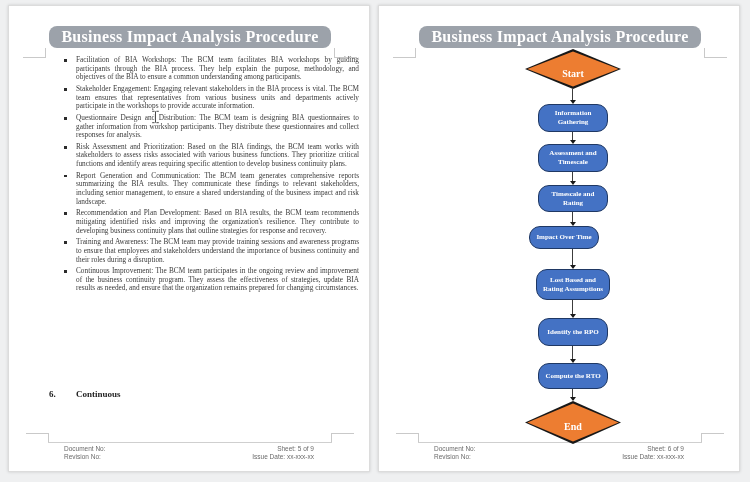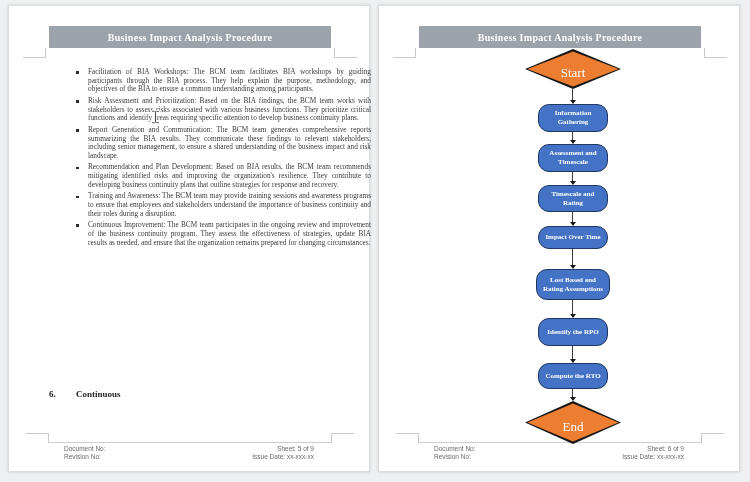--- a/index.html
+++ b/index.html
@@ -11,33 +11,34 @@
   .page{
     position:absolute; top:5px; width:362px; height:467px;
     background:#ffffff; border:1px solid #dcdcdc;
     box-shadow:0 0 3px rgba(0,0,0,0.15); box-sizing:border-box;
   }
   .page-left{left:8px;}
   .page-right{left:378px;}
 
   .header-bar{
     position:absolute; left:40px; top:20px; width:282px; height:22px;
-    background:#9CA2AA; color:#ffffff; font-weight:bold; font-size:10px;
+    background:#9CA2AA; color:#ffffff; font-weight:bold; font-size:16px;
     display:flex; align-items:center; justify-content:center;
     letter-spacing:0.3px;
+    border-radius:8px;
   }
 
   .mark{position:absolute; background:#c9c9c9;}
   .mk-v{width:1px; height:10px;}
   .mk-h{width:22px; height:1px;}
 
   
   .bullets{
     position:absolute; left:54px; top:50px; width:296px;
-    margin:12px; padding:0; list-style:none;
+    margin:0; padding:0; list-style:none;
     font-size:7.3px; line-height:8.7px; color:#3a3a3a;
     text-align:justify;
   }
   .bullets li{position:relative; padding-left:13px; margin-bottom:2.8px;}
   .bullets li::before{
     content:""; position:absolute; left:1px; top:3.2px;
     width:2.6px; height:2.6px; background:#2b2b2b;
   }
 
   .section-heading{
@@ -67,21 +68,21 @@
   .diamond .d-outer{
     position:absolute; inset:0; background:#181818;
     clip-path:polygon(50% 0,100% 50%,50% 100%,0 50%);
   }
   .diamond .d-inner{
     position:absolute; inset:2.4px; background:#ED7D31;
     clip-path:polygon(50% 0,100% 50%,50% 100%,0 50%);
   }
   .diamond .node-label{
     position:absolute; inset:0; display:flex; align-items:center; justify-content:center;
-    color:#ffffff; font-weight:normal; font-size:13px;margin-top:8px;
+    color:#ffffff; font-weight:bold; font-size:10px;margin-top:8px;
   }
   .flow-arrow{position:absolute; width:1px; background:#3c3c3c; left:193px; z-index:2;}
   .flow-arrow::after{
     content:""; position:absolute; left:-2.5px; bottom:-4px;
     border-left:3px solid transparent; border-right:3px solid transparent;
     border-top:4.5px solid #181818;
   }
 
   .cursor-icon{position:absolute; left:142px; top:104px; z-index:5;}
 </style>
@@ -95,20 +96,22 @@
     <div class="header-bar">
       <span>Business Impact Analysis Procedure</span>
     </div>
     <div class="mark mk-v" style="left:36px; top:42px;"></div>
     <div class="mark mk-h" style="left:14px; top:51px;"></div>
     <div class="mark mk-v" style="left:325px; top:42px;"></div>
     <div class="mark mk-h" style="left:326px; top:51px;"></div>
 
     <ul class="bullets">
       <li>Facilitation of BIA Workshops: The BCM team facilitates BIA workshops by guiding participants through the BIA process. They help explain the purpose, methodology, and objectives of the BIA to ensure a common understanding among participants.</li>
+      <li>Stakeholder Engagement: Engaging relevant stakeholders in the BIA process is vital. The BCM team ensures that representatives from various business units and departments actively participate in the workshops to provide accurate information.</li>
+      <li>Questionnaire Design and Distribution: The BCM team is designing BIA questionnaires to gather information from workshop participants. They distribute these questionnaires and collect responses for analysis.</li>
       <li>Risk Assessment and Prioritization: Based on the BIA findings, the BCM team works with stakeholders to assess risks associated with various business functions. They prioritize critical functions and identify areas requiring specific attention to develop business continuity plans.</li>
       <li>Report Generation and Communication: The BCM team generates comprehensive reports summarizing the BIA results. They communicate these findings to relevant stakeholders, including senior management, to ensure a shared understanding of the business impact and risk landscape.</li>
       <li>Recommendation and Plan Development: Based on BIA results, the BCM team recommends mitigating identified risks and improving the organization's resilience. They contribute to developing business continuity plans that outline strategies for response and recovery.</li>
       <li>Training and Awareness: The BCM team may provide training sessions and awareness programs to ensure that employees and stakeholders understand the importance of business continuity and their roles during a disruption.</li>
       <li>Continuous Improvement: The BCM team participates in the ongoing review and improvement of the business continuity program. They assess the effectiveness of strategies, update BIA results as needed, and ensure that the organization remains prepared for changing circumstances.</li>
     </ul>
 
     <div class="section-heading">
       <span class="num">6.</span><span>Continuous</span>
     </div>
@@ -182,21 +185,21 @@
       </div>
 
       <div class="flow-arrow" style="top:166px; height:9px;"></div>
 
       <div class="flow-box" style="left:159px; top:179px; width:70px; height:27px;">
         <span>Timescale and Rating</span>
       </div>
 
       <div class="flow-arrow" style="top:206px; height:10px;"></div>
 
-      <div class="flow-box" style="left:159px; top:220px; width:70px; height:23px;">
+      <div class="flow-box" style="left:150px; top:220px; width:70px; height:23px;">
         <span>Impact Over Time</span>
       </div>
 
       <div class="flow-arrow" style="top:243px; height:16px;"></div>
 
       <div class="flow-box" style="left:157px; top:263px; width:74px; height:31px;">
         <span>Lost Based and Rating Assumptions</span>
       </div>
 
       <div class="flow-arrow" style="top:294px; height:14px;"></div>

